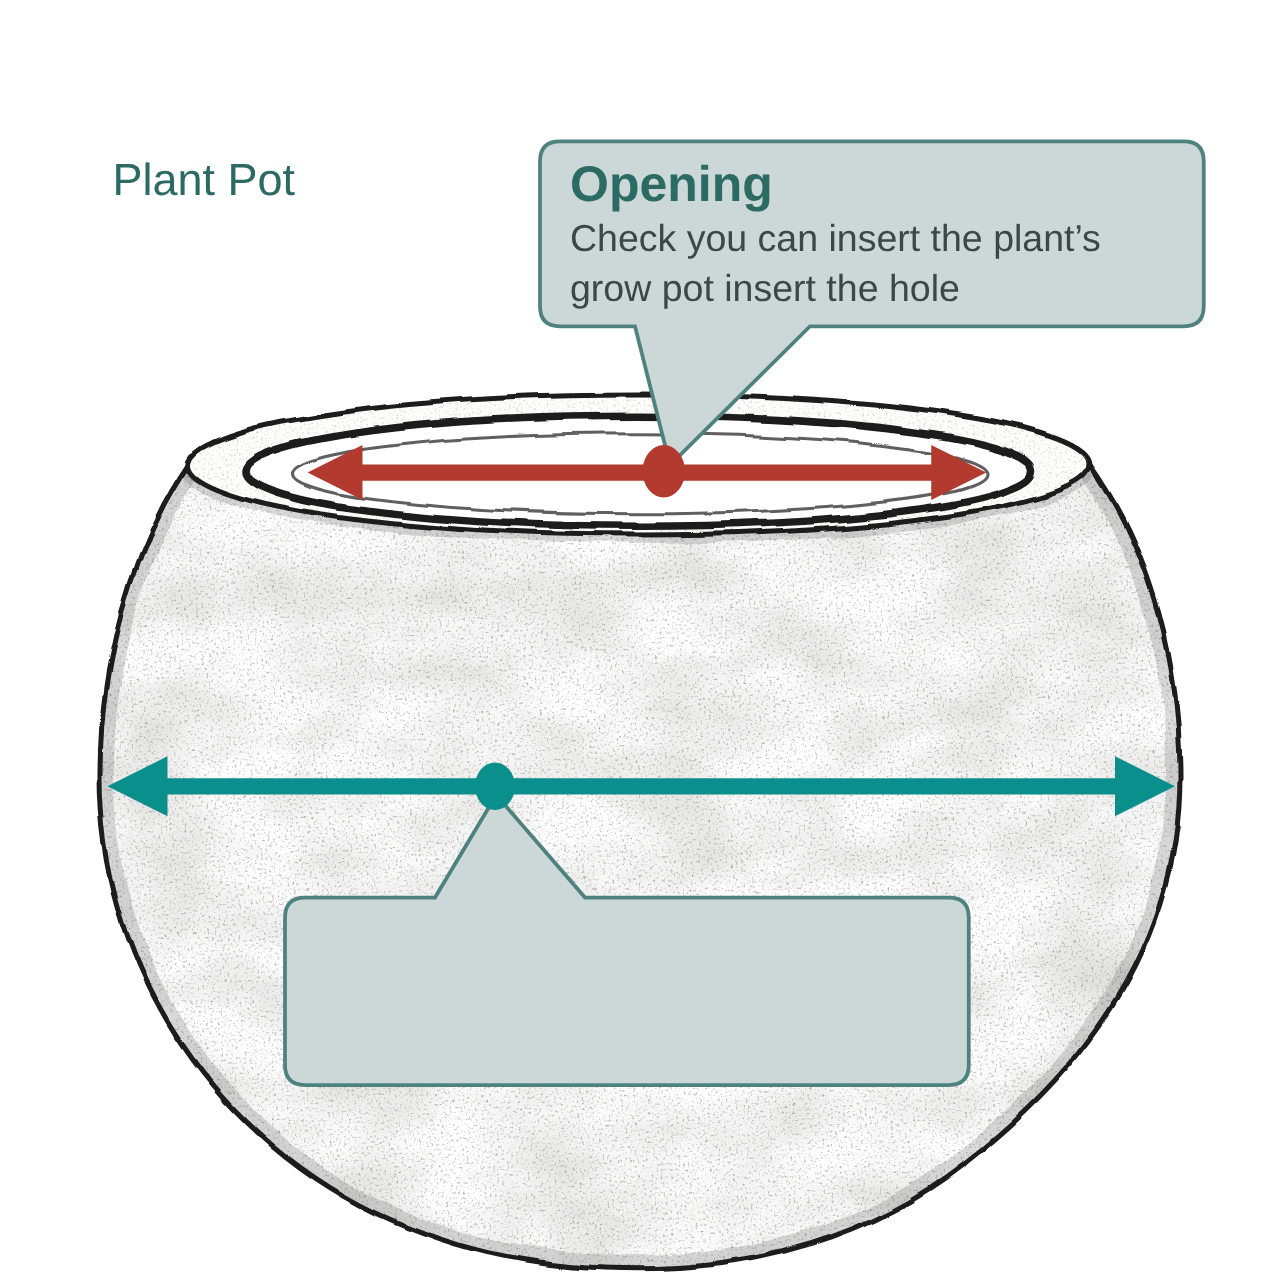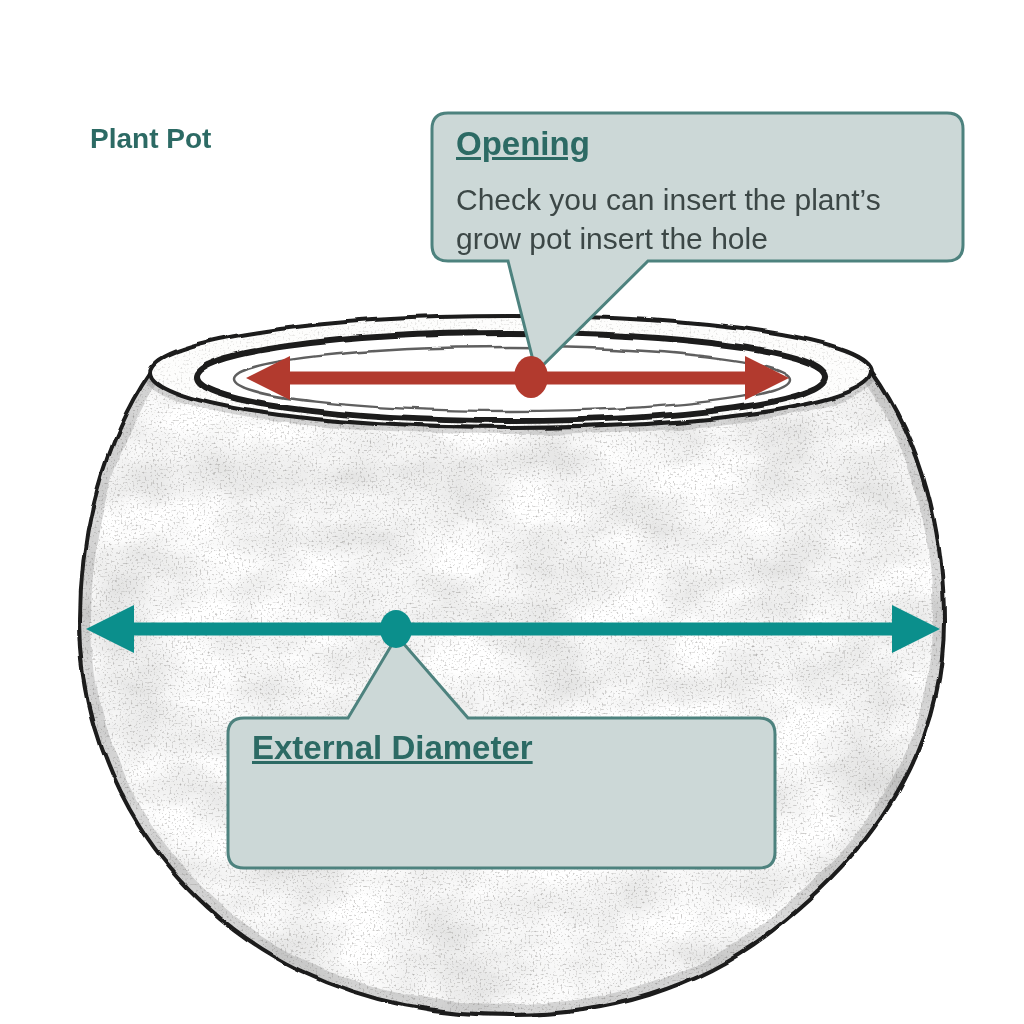--- a/index.html
+++ b/index.html
@@ -39,37 +39,36 @@
   .fill-opening { fill: var(--opening-arrow); }
   .stroke-opening { stroke: var(--opening-arrow); }
   .fill-diameter { fill: var(--diameter-arrow); }
   .stroke-diameter { stroke: var(--diameter-arrow); }
 
   
   .title {
     position: absolute;
     left: 90px;
     top: 122px;
-    font-weight: 700;
-    font-size: 28px;
+    font-weight: 400;
+    font-size: 36px;
     line-height: 1.22;
     color: var(--title-text);
   }
   .callout-text { position: absolute; }
   .callout-text-opening { left: 456px; top: 124px; width: 500px; }
   .callout-text-diameter { left: 252px; top: 728px; width: 515px; }
   .callout-heading {
     font-weight: 700;
-    font-size: 33px;
+    font-size: 40px;
     line-height: 1.2;
     color: var(--heading-text);
-    text-decoration: underline;
   }
   .callout-body {
-    margin-top: 16px;
+    margin-top: 0;
     font-size: 30px;
     line-height: 1.33;
     color: var(--body-text);
   }
 </style>
 </head>
 <body>
 
 <div class="stage">
 
@@ -164,16 +163,15 @@
 
   <div class="callout-text callout-text-opening">
     <div class="callout-heading">Opening</div>
     <div class="callout-body">
       <div>Check you can insert the plant’s</div>
       <div>grow pot insert the hole</div>
     </div>
   </div>
 
   <div class="callout-text callout-text-diameter">
-    <div class="callout-heading">External Diameter</div>
   </div>
 
 </div>
 
 </body></html>

